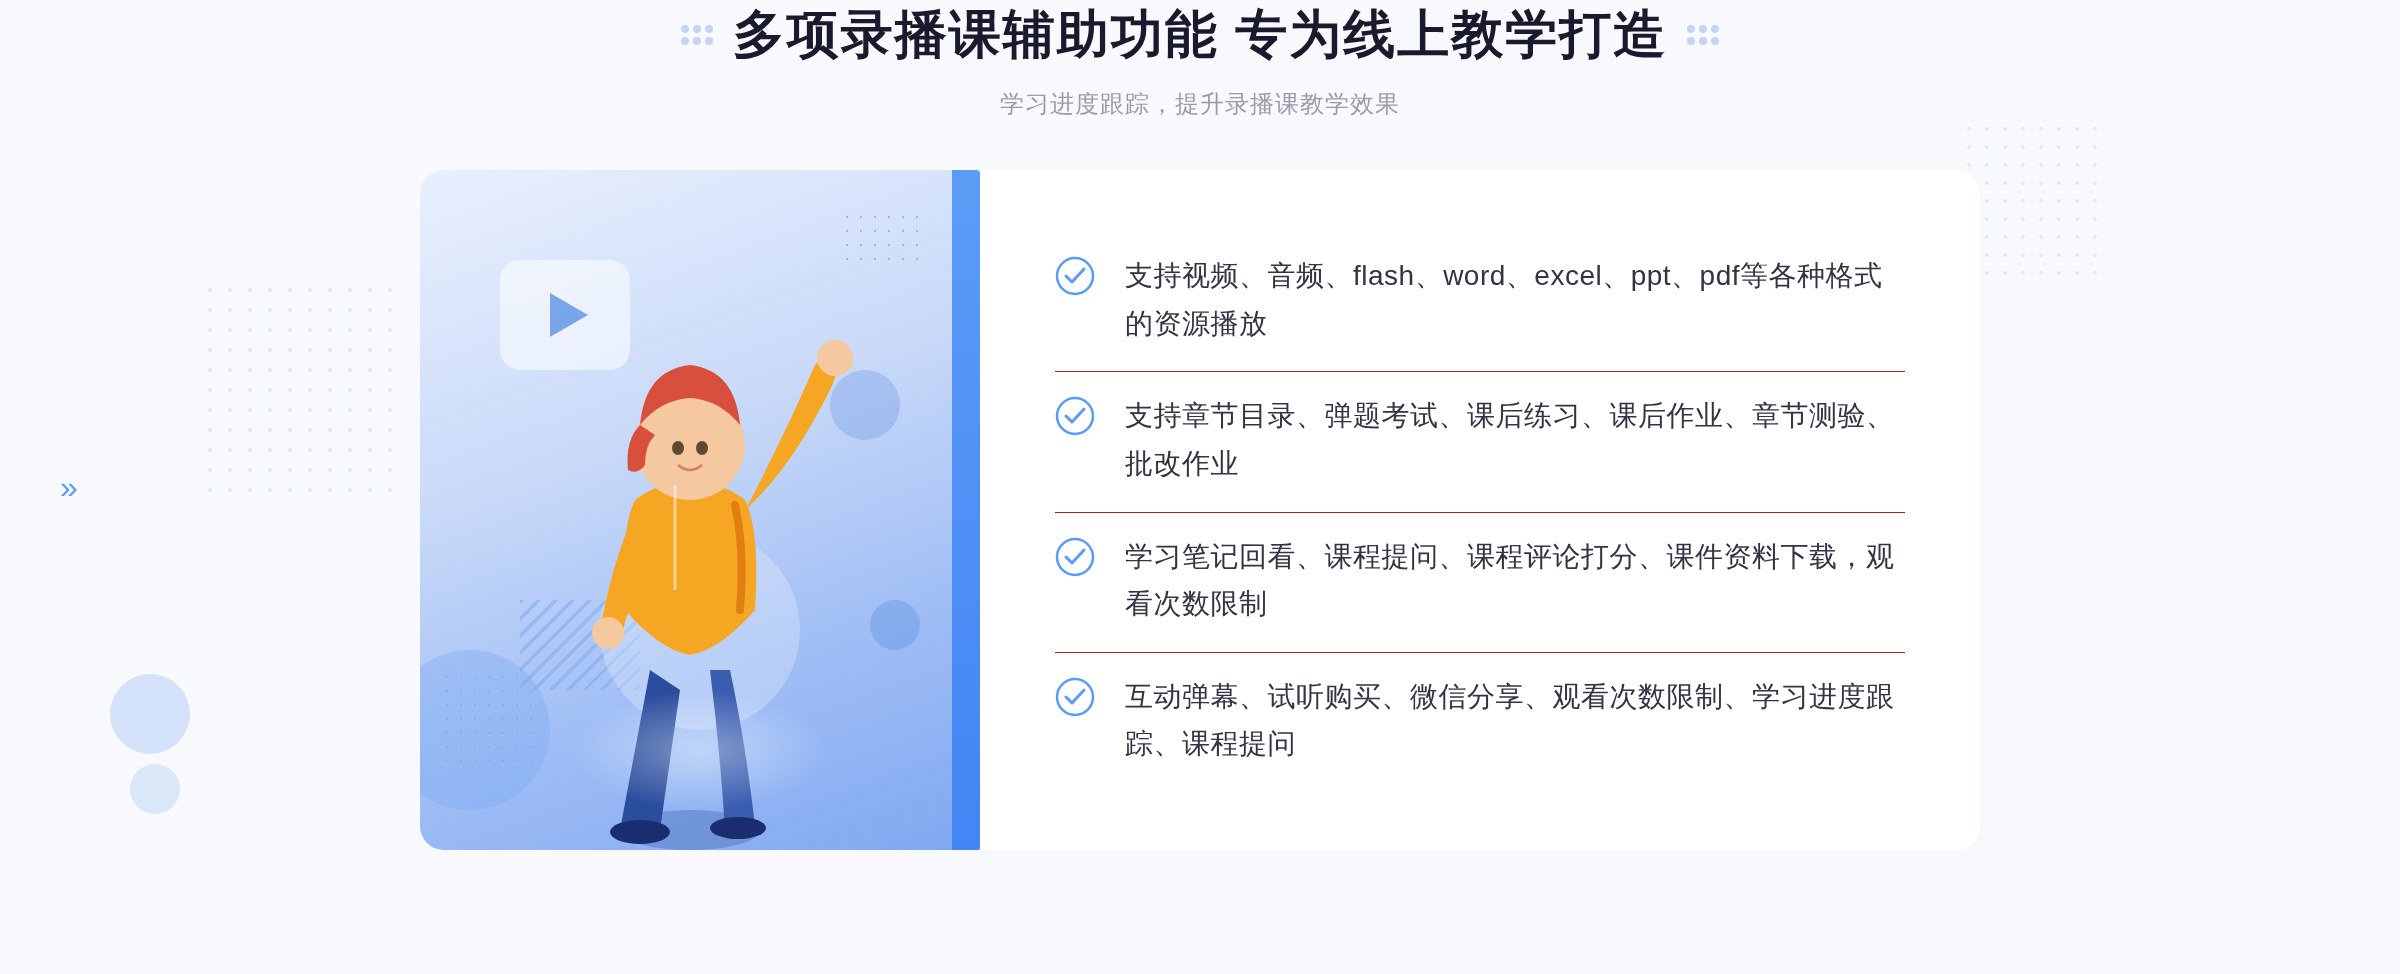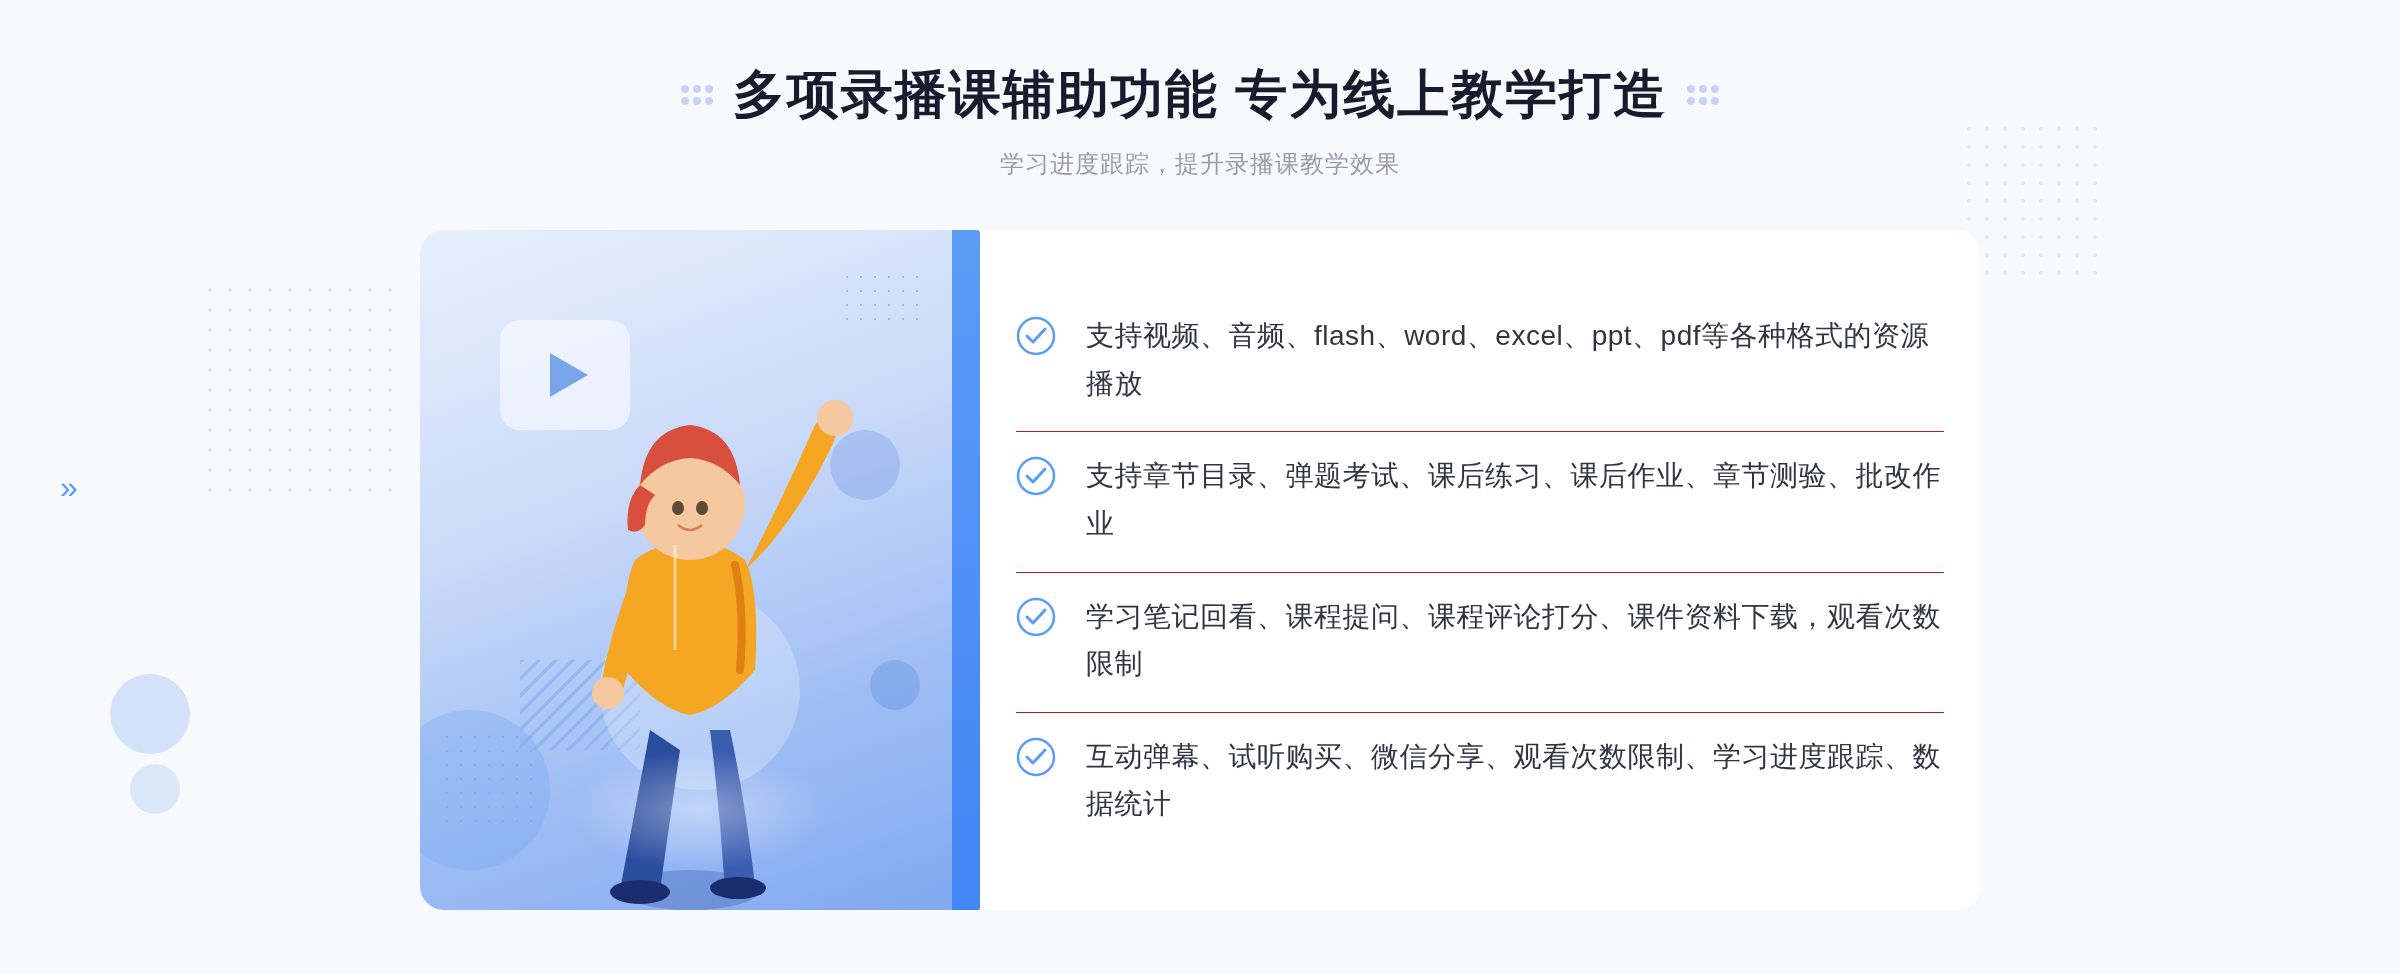--- a/index.html
+++ b/index.html
@@ -38,21 +38,20 @@
       width: 8px;
       height: 8px;
       background: #c5d4f0;
       border-radius: 50%;
       display: block;
     }
 
     
     .header {
       text-align: center;
-      padding-top: 60px;
       margin-bottom: 50px;
       position: relative;
       z-index: 2;
     }
 
     .header-title-row {
       display: flex;
       align-items: center;
       justify-content: center;
       gap: 20px;
@@ -223,21 +222,21 @@
       height: 50px;
       border-radius: 50%;
       background: rgba(90,140,220,0.35);
     }
 
     
     .features-card {
       flex: 1;
       background: #ffffff;
       border-radius: 0 24px 24px 0;
-      padding: 60px 36px;
+      padding: 60px 75px;
       display: flex;
       flex-direction: column;
       justify-content: space-around;
       min-height: 680px;
     }
 
     .feature-item {
       display: flex;
       align-items: flex-start;
       gap: 30px;
@@ -470,19 +469,19 @@
         <span class="feature-text">学习笔记回看、课程提问、课程评论打分、课件资料下载，观看次数限制</span>
       </div>
 
       <div class="feature-item">
         <div class="check-icon">
           <svg viewBox="0 0 40 40" xmlns="http://www.w3.org/2000/svg">
             <circle cx="20" cy="20" r="18" fill="none" stroke="#5b9cf6" stroke-width="2.5"></circle>
             <polyline points="11,20 17,26 29,13" fill="none" stroke="#5b9cf6" stroke-width="3" stroke-linecap="round" stroke-linejoin="round"></polyline>
           </svg>
         </div>
-        <span class="feature-text">互动弹幕、试听购买、微信分享、观看次数限制、学习进度跟踪、数据统计</span>
+        <span class="feature-text">互动弹幕、试听购买、微信分享、观看次数限制、学习进度跟踪、课程提问</span>
       </div>
 
     </div>
   </div>
 
 </div>
 
 </body></html>

